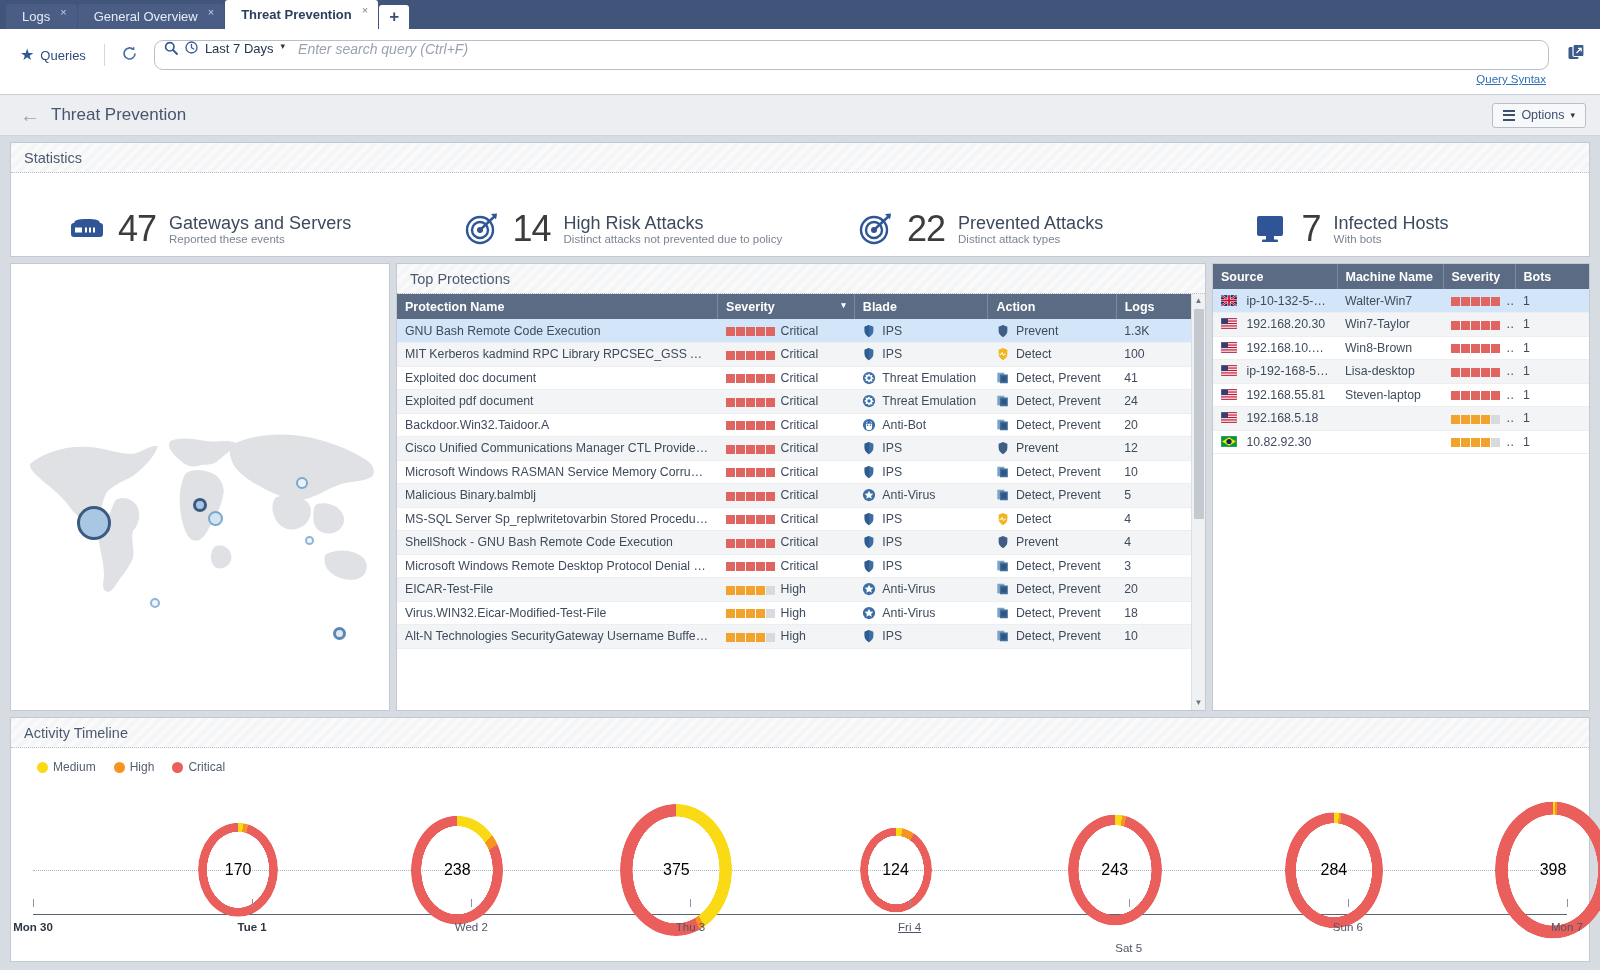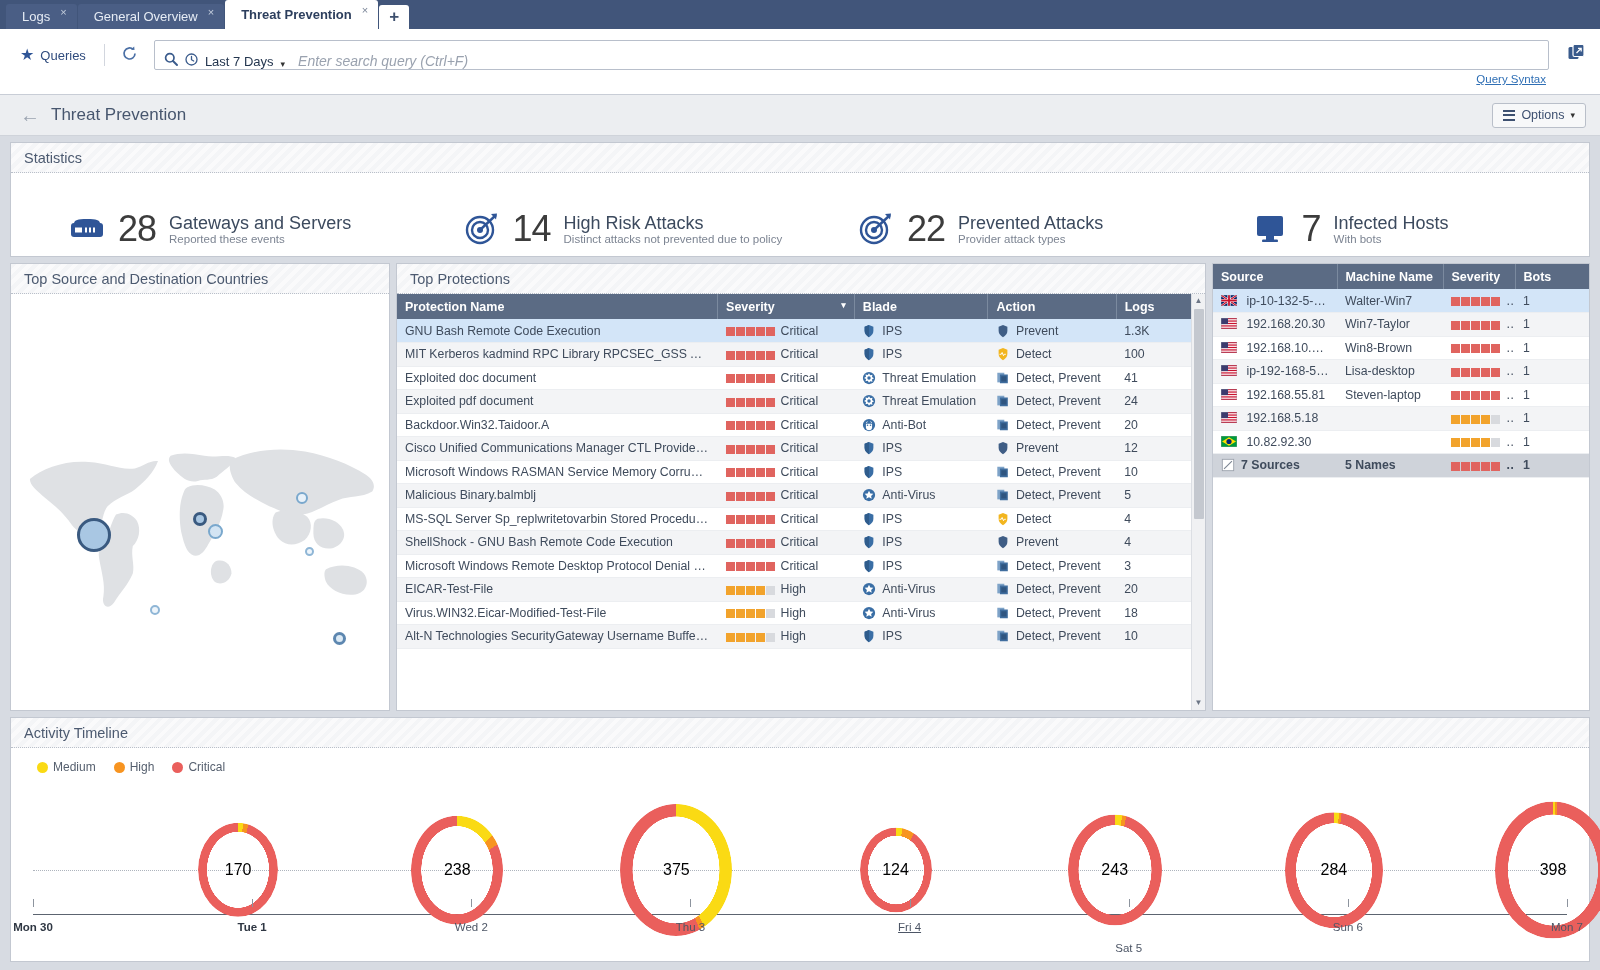--- a/index.html
+++ b/index.html
@@ -31,22 +31,22 @@
      font-size:17px; border-top-left-radius:3px; border-top-right-radius:3px; font-weight:bold; }
 
   
   .toolbar { background:#ffffff; flex:0 0 auto; padding: 11px 14px 0 14px; position:relative; height:66px; border-bottom:1px solid #c8cdd6;}
   .toolrow { display:flex; align-items:center; gap:10px; }
   .queries { display:flex; align-items:center; gap:6px; color:#2f4b7d; font-size:13px; padding:0 8px 0 6px; }
   .star { color:#2f5597; font-size:16px; line-height:1; }
   .vsep { width:1px; height:22px; background:#d2d6de; }
   .refresh { color:#4a6fa5; font-size:17px; padding:0 6px; line-height:1;}
   .searchbox {
-    flex:1 1 auto; height:30px; border:1px solid #b8bfcb; border-radius:2px;
-    display:flex; align-items:flex-end; gap:7px; padding:0 9px; background:#fff;
+    flex:1 1 auto; height:30px; border:1px solid #b8bfcb; border-radius:9px;
+    display:flex; align-items:flex-start; gap:7px; padding:0 9px; background:#fff;
   }
   .searchbox .mag { color:#3a5b8c; font-size:15px; }
   .clockico { color:#3a5b8c; font-size:13px; }
   .tspan { font-size:13px; color:#24364f; }
   .caret { font-size:9px; color:#333; }
   .qplaceholder { font-style: italic; color:#9aa2af; font-size:14px; margin-left:6px; }
   .extbtn { color:#3a5b8c; font-size:19px; padding-left:8px;}
   .qsyntax { position:absolute; right:54px; top:44px; font-size:11.5px; color:#2f6fb5; }
 
   
@@ -213,21 +213,21 @@
           <span class="ico">
             <svg width="34" height="24" viewBox="0 0 34 24">
                 <rect x="1" y="6" width="32" height="14" rx="3" fill="#2f5597"></rect>
                 <path d="M4 6c1-3 3-4 13-4s12 1 13 4" fill="#2f5597"></path>
                 <rect x="5" y="10.5" width="7" height="5" fill="#fff"></rect>
                 <rect x="15" y="10.5" width="2" height="5" fill="#fff"></rect>
                 <rect x="19" y="10.5" width="2" height="5" fill="#fff"></rect>
                 <rect x="23" y="10.5" width="2" height="5" fill="#fff"></rect>
               </svg>
           </span>
-          <span class="num">28</span>
+          <span class="num">47</span>
           <span class="txt">
             <span class="t1" style="display:block">Gateways and Servers</span>
             <span class="t2" style="display:block">Reported these events</span>
           </span>
         </div>
 
         <div class="stat">
           <span class="ico">
             <svg width="34" height="32" viewBox="0 0 34 32">
                 <circle cx="15" cy="17" r="13" fill="none" stroke="#2f5597" stroke-width="2.4"></circle>
@@ -250,21 +250,21 @@
                 <circle cx="15" cy="17" r="13" fill="none" stroke="#2f5597" stroke-width="2.4"></circle>
                 <circle cx="15" cy="17" r="8" fill="none" stroke="#2f5597" stroke-width="2.4"></circle>
                 <circle cx="15" cy="17" r="3" fill="#2f5597"></circle>
                 <path d="M15 17L31 2" stroke="#2f5597" stroke-width="2.4"></path>
                 <path d="M26 1l6-0.5-1 6z" fill="#2f5597"></path>
               </svg>
           </span>
           <span class="num">22</span>
           <span class="txt">
             <span class="t1" style="display:block">Prevented Attacks</span>
-            <span class="t2" style="display:block">Provider attack types</span>
+            <span class="t2" style="display:block">Distinct attack types</span>
           </span>
         </div>
 
         <div class="stat">
           <span class="ico">
             <svg width="32" height="30" viewBox="0 0 32 30">
                 <rect x="2" y="2" width="26" height="20" rx="2" fill="#2f5597"></rect>
                 <rect x="11" y="22" width="8" height="4" fill="#2f5597"></rect>
                 <rect x="7" y="25.5" width="16" height="2.6" rx="1.2" fill="#2f5597"></rect>
               </svg>
@@ -275,21 +275,20 @@
             <span class="t2" style="display:block">With bots</span>
           </span>
         </div>
 
       </div>
     </div>
 
     <div class="midrow">
 
       <div class="card mapcard">
-        <div class="cardhdr">Top Source and Destination Countries</div>
         <div class="mapbody">
           <svg viewBox="0 0 360 280" style="position:absolute;inset:0;width:100%;height:100%">
             <g fill="#dfe1e4">
               <path d="M18 118 C30 108 52 100 74 102 C92 103 104 110 118 108 C126 106 132 100 140 101 C136 112 128 120 118 128 C110 134 100 136 92 144 C86 152 88 162 82 168 C74 174 64 170 58 162 C50 150 40 142 30 134 C24 128 18 124 18 118Z"></path>
               <path d="M100 152 C108 148 116 152 120 158 C124 166 122 176 116 182 C114 192 118 200 116 208 C112 218 104 226 98 236 C92 244 86 238 88 230 C90 218 86 206 84 194 C82 184 88 174 94 166 C96 160 98 155 100 152Z"></path>
               <path d="M152 96 C162 92 174 94 184 96 C196 98 206 94 214 98 C210 106 202 110 196 116 C190 120 184 118 178 120 C170 122 164 118 158 112 C152 106 148 100 152 96Z"></path>
               <path d="M168 126 C176 122 186 124 194 128 C200 132 204 140 202 148 C200 160 194 170 188 180 C184 188 178 194 172 190 C166 186 164 176 162 168 C160 156 160 142 164 132 C165 129 166 127 168 126Z"></path>
               <path d="M210 100 C230 90 256 88 280 92 C302 96 322 104 338 114 C344 118 348 124 344 130 C334 136 322 134 312 138 C300 142 290 150 278 152 C266 154 256 148 246 144 C234 138 222 132 214 122 C210 116 206 106 210 100Z"></path>
               <path d="M252 150 C262 146 274 148 282 154 C288 160 286 170 280 176 C272 182 262 182 256 176 C250 170 246 158 252 150Z"></path>
               <path d="M292 156 C302 154 312 158 316 166 C320 174 314 182 306 184 C296 186 288 180 288 170 C288 162 288 158 292 156Z"></path>
@@ -783,35 +782,20 @@
                       <circle cx="8" cy="5.5" r="2.6" fill="#002776"></circle>
                       <rect x="0" y="0" width="16" height="11" fill="none" stroke="#9aa1ab" stroke-width=".6"></rect>
                     </svg> <span>10.82.92.30</span></td>
                   <td></td>
                   <td><span class="sevbar sev-high">
                       <i class=""></i>
                       <i class=""></i>
                       <i class=""></i>
                       <i class=""></i>
                       <i class="off"></i>
-                    </span><span>...</span></td>
-                  <td>1</td>
-                </tr>
-                <tr class="totrow">
-                  <td><svg class="cellico" viewBox="0 0 16 16">
-                      <rect x="1.5" y="1.5" width="13" height="13" fill="#fff" stroke="#9aa1ab"></rect>
-                      <path d="M3.5 12.5L12.5 3.5" stroke="#7b8492" stroke-width="1.2"></path>
-                    </svg><span>7 Sources</span></td>
-                  <td>5 Names</td>
-                  <td><span class="sevbar sev-crit">
-                      <i class=""></i>
-                      <i class=""></i>
-                      <i class=""></i>
-                      <i class=""></i>
-                      <i class=""></i>
                     </span><span>...</span></td>
                   <td>1</td>
                 </tr>
               </tbody>
           </table>
         </div>
       </div>
 
     </div>
 

